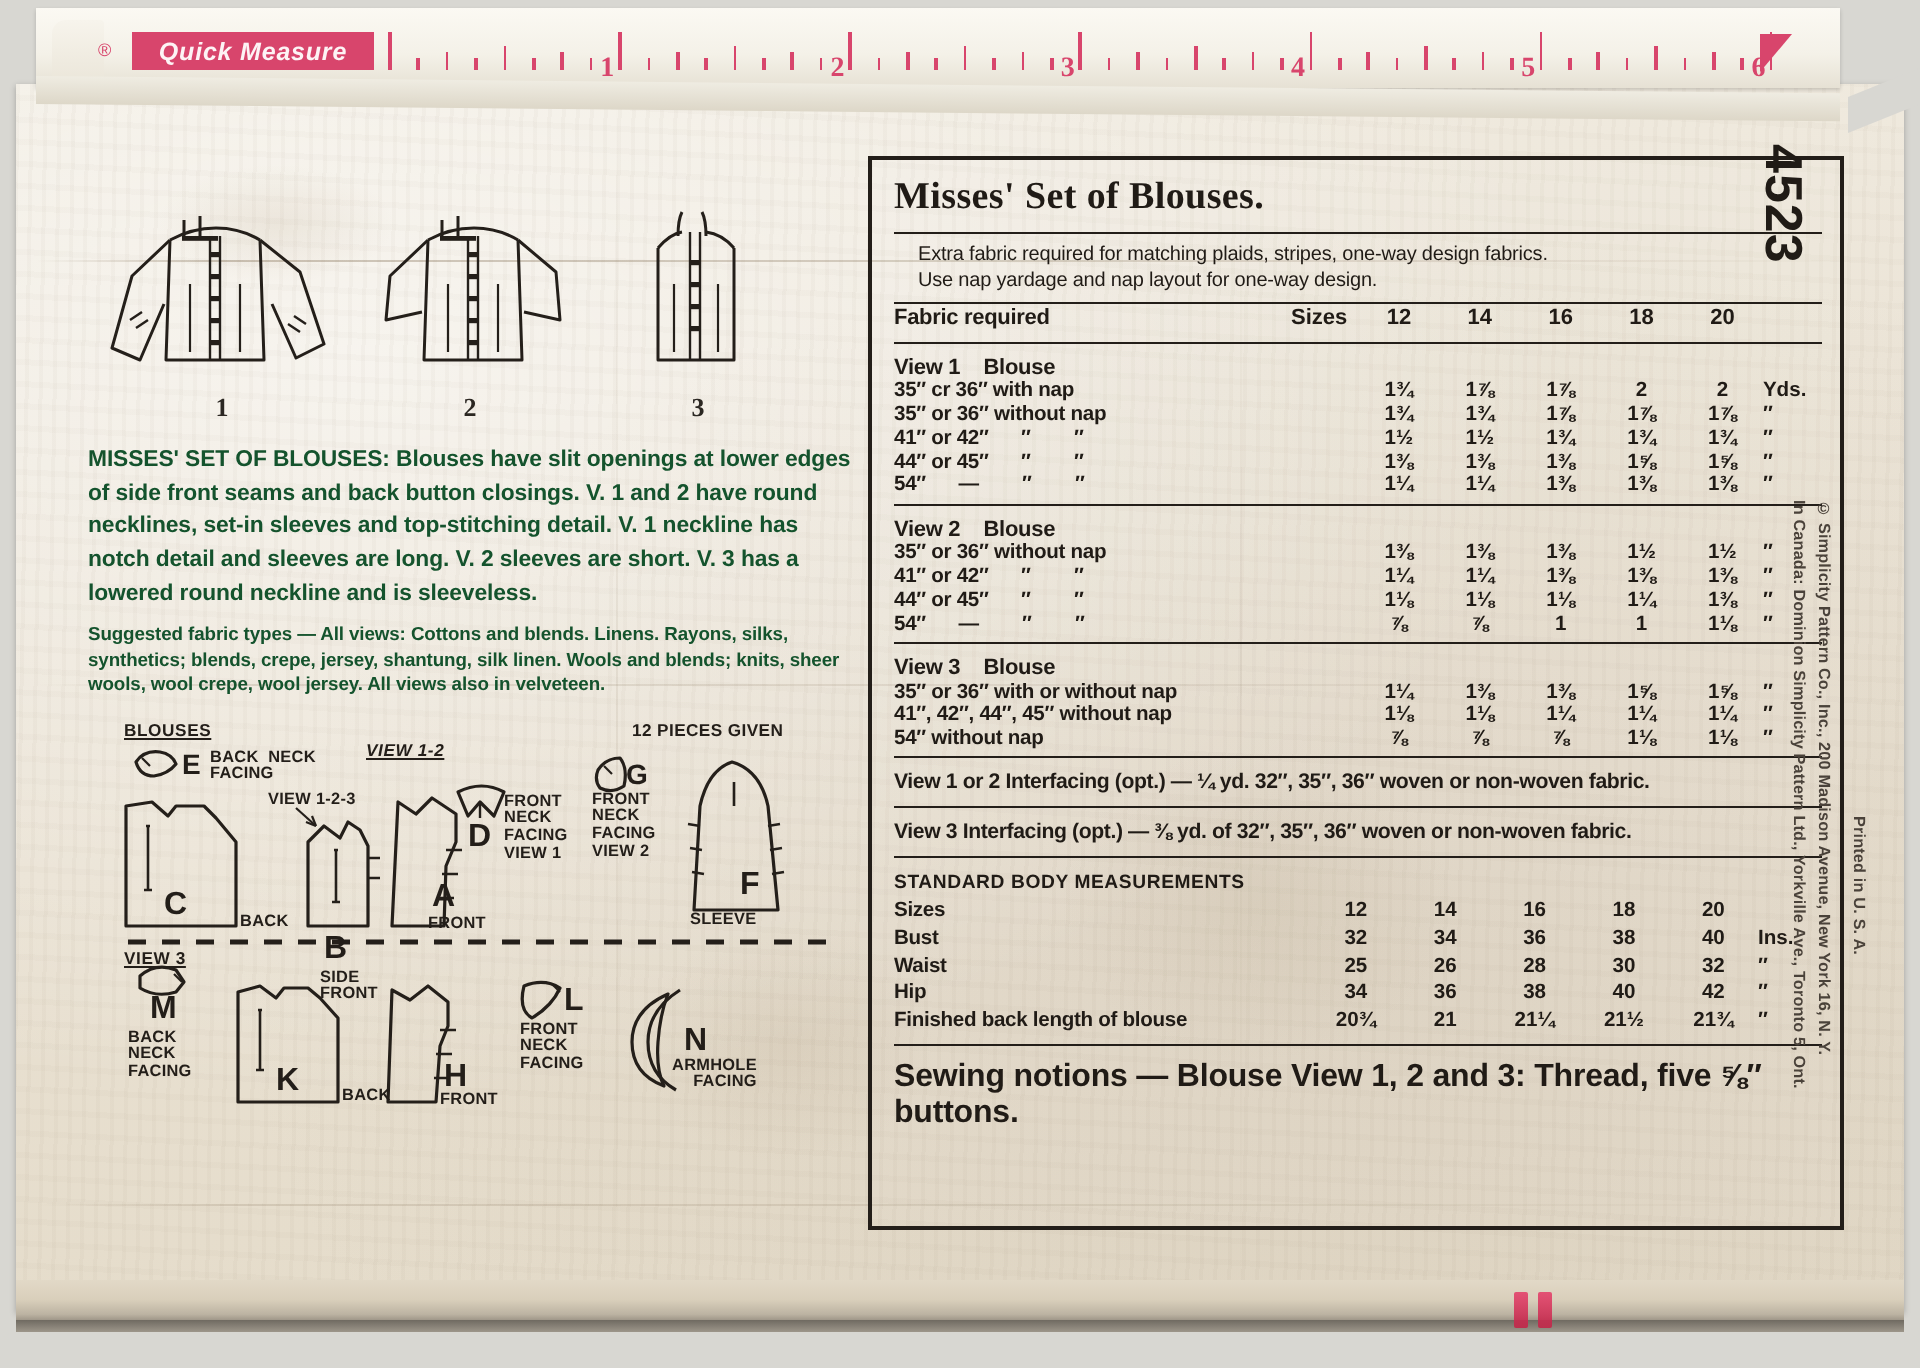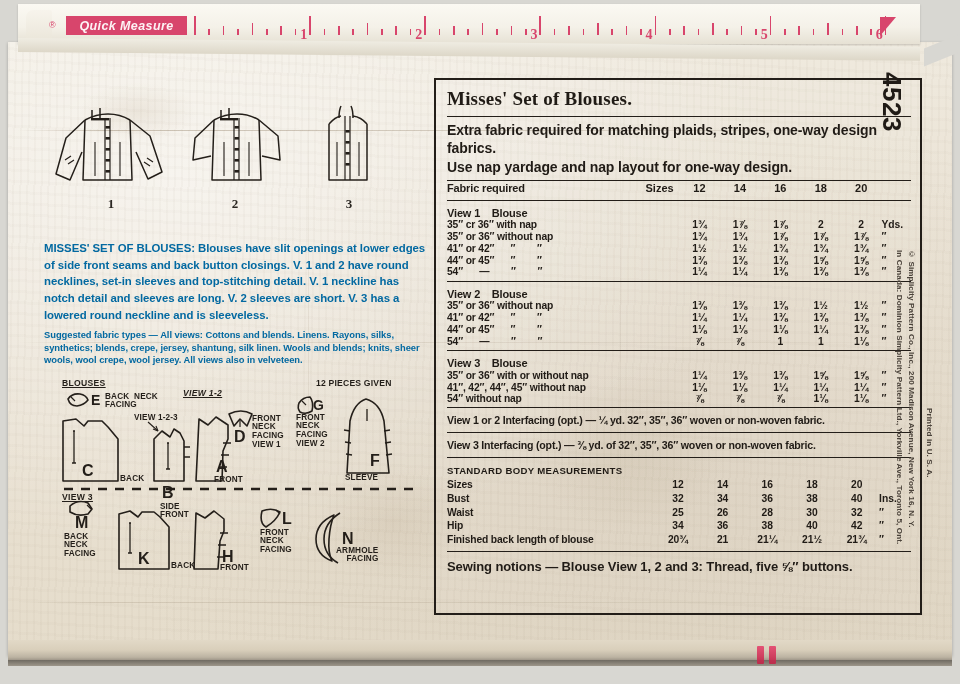--- a/index.html
+++ b/index.html
@@ -99,21 +99,21 @@
   .left-col{position:absolute;left:44px;top:62px;width:382px;}
 
   .views-row{position:relative;height:120px;margin-top:40px;}
   .view-fig{position:absolute;text-align:center;}
   .view-fig svg{display:block;}
   .view-num{
     font-weight:bold;font-size:13px;color:#2b2722;margin-top:2px;
     font-family:"Liberation Serif", serif;
   }
 
-  .desc{margin-top:18px;color:#0369a1;}
+  .desc{color:#14532d;}
   .desc p.main{
     font-size:11.4px;line-height:1.46;margin:0 0 6px 0;font-weight:600;
     letter-spacing:-.05px;
   }
   .desc p.main b{font-weight:bold;}
   .desc p.fabrics{
     font-size:9.4px;line-height:1.33;margin:0;font-weight:bold;
     letter-spacing:-.05px;
   }
 
@@ -135,42 +135,42 @@
     border:2.2px solid #231e19;background:rgba(255,255,255,.04);
     box-sizing:border-box;
   }
   .tbox-inner{padding:7px 9px 0 11px;color:#201b16;}
   .tt{
     font-family:"Liberation Serif", serif;font-size:19px;font-weight:bold;
     letter-spacing:.2px;margin:1px 0 6px 0;
   }
   hr.rule{border:0;border-top:1.6px solid #231e19;margin:0;}
   .note{
-    font-size:14px;line-height:1.32;font-weight:bold;margin:4px 0 4px 0;
+    font-size:10px;line-height:1.32;font-weight:normal;margin:4px 0 4px 12px;
     letter-spacing:-.1px;
   }
   table.fab{width:100%;border-collapse:collapse;font-size:10.3px;}
   table.fab td{padding:0.4px 0;vertical-align:bottom;color:#201b16;}
   td.lab{width:196px;font-weight:bold;letter-spacing:-.15px;white-space:nowrap;}
   td.sz{width:40px;text-align:center;font-weight:bold;}
   td.num{width:42px;text-align:center;font-weight:bold;}
   td.unit{width:30px;text-align:left;font-weight:bold;padding-left:4px;}
   tr.hdr td{font-weight:bold;font-size:11px;padding-bottom:3px;}
   tr.viewhdr td{font-weight:bold;font-size:11px;padding-top:3px;}
   .sep{height:1px;background:#231e19;margin:2.5px 0 2.5px 0;}
   .interline{
     font-size:10.6px;font-weight:bold;padding:3.5px 0 3.5px 0;letter-spacing:-.2px;
   }
   .sbm-title{font-size:9.6px;font-weight:bold;letter-spacing:.3px;padding:4px 0 2px 0;}
   table.body{width:100%;border-collapse:collapse;font-size:10.3px;}
   table.body td{padding:1.4px 0;color:#201b16;}
   td.blab{width:196px;font-weight:bold;letter-spacing:-.15px;}
   td.bnum{width:42px;text-align:center;font-weight:bold;}
   td.bunit{width:30px;text-align:left;font-weight:bold;padding-left:4px;}
-  .notions{font-size:13px;font-weight:bold;padding:5px 0 0 0;letter-spacing:-.1px;}
+  .notions{font-size:16px;font-weight:bold;padding:5px 0 0 0;letter-spacing:-.1px;}
 
   
   .patnum{
     position:absolute;left:876px;top:72px;
     font-family:"Liberation Sans", sans-serif;font-weight:bold;font-size:26px;
     color:#201b16;letter-spacing:.5px;
     writing-mode:vertical-rl;text-orientation:mixed;
   }
   .credits{
     position:absolute;left:893px;top:250px;

